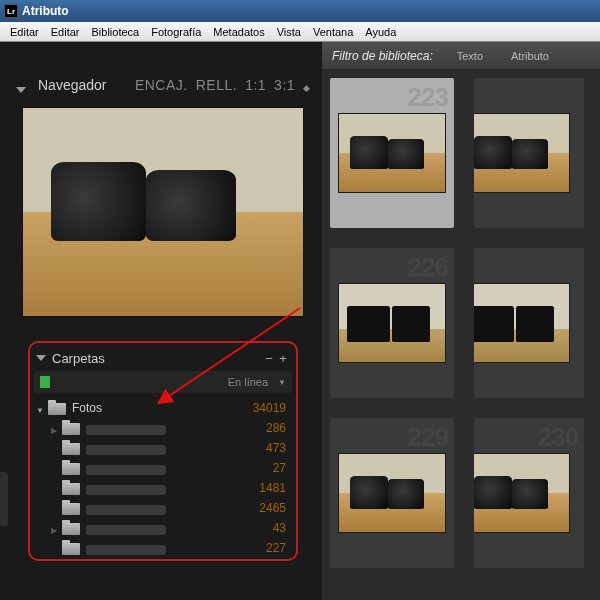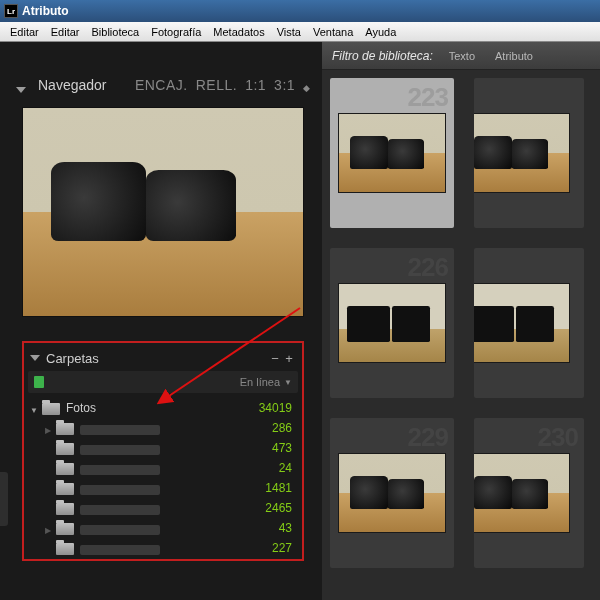--- a/index.html
+++ b/index.html
@@ -28,55 +28,55 @@
   .panel-head .chev { font-size: 9px; color: #888; }
 
   
   .nav-box { margin: 10px 6px 20px 6px; background: #1a1a1a; padding: 4px; }
   .nav-img { width: 100%; height: 210px; background: linear-gradient(#cfc9b2 0%, #cdc7af 50%, #caa264 50%, #a97d3e 100%); position: relative; border: 1px solid #111; }
   .nav-img::before, .nav-img::after { content: ""; position: absolute; bottom: 36%; width: 34%; height: 38%; background: radial-gradient(circle at 35% 45%, #3a3a3a, #0c0c0c); border-radius: 14% 14% 8% 8%; }
   .nav-img::before { left: 10%; }
   .nav-img::after  { left: 44%; width: 32%; height: 34%; }
 
   
-  .folders-panel { border: 2px solid #c31e1e; border-radius: 0; padding: 4px 2px; margin: 0 10px; }
+  .folders-panel { border: 2px solid #c31e1e; border-radius: 10px; padding: 4px 2px; margin: 0 16px; }
   .folders-head { display: flex; align-items: center; height: 22px; color: #cfcfcf; font-size: 13px; padding: 0 4px; }
   .folders-head .tri { display: inline-block; width: 0; height: 0; border-left: 5px solid transparent; border-right: 5px solid transparent; border-top: 6px solid #9c9c9c; margin-right: 6px; }
   .folders-head .spacer { flex: 1; }
   .folders-head .pm { width: 14px; text-align: center; color: #aaa; font-size: 13px; }
 
-  .status-row { display: flex; align-items: center; height: 22px; padding: 0 6px; font-size: 11px; color: #888; background: #252525; margin: 2px 2px; border-radius: 2px; }
+  .status-row { display: flex; align-items: center; height: 22px; padding: 0 6px; font-size: 11px; color: #888; background: #252525; margin: 2px 2px; border-radius: 2px; gap: 6px; }
   .status-row .disk { width: 10px; height: 12px; background: #3db24b; margin-right: 6px; border-radius: 1px; }
   .status-row .spacer { flex: 1; }
   .status-row .chev { font-size: 8px; margin-left: 4px; }
 
   .tree { padding: 0 4px 0 2px; }
   .tree-row { display: flex; align-items: flex-end; height: 20px; font-size: 12px; color: #cfcfcf; }
   .tree-row .arrow { width: 12px; font-size: 8px; color: #9c9c9c; text-align: center; }
   .tree-row .arrow.open::before { content: "▼"; }
   .tree-row .arrow.closed::before { content: "▶"; }
   .tree-row .arrow.none::before { content: ""; }
   .tree-row .folder-ic { width: 18px; height: 12px; margin: 0 6px 0 2px; background: linear-gradient(#bfbfbf, #8f8f8f); border-radius: 1px; position: relative; }
   .tree-row .folder-ic::before { content: ""; position: absolute; top: -3px; left: 0; width: 8px; height: 3px; background: #bfbfbf; border-radius: 1px 1px 0 0; }
   .tree-row .name-blur { flex: 0 0 auto; width: 80px; height: 10px; background: #3a3a3a; border-radius: 2px; filter: blur(.5px); }
   .tree-row .name { flex: 0 0 auto; }
   .tree-row .spacer { flex: 1; }
-  .tree-row .count { font-size: 12px; color: #84cc16; padding-right: 4px; }
+  .tree-row .count { font-size: 12px; color: #a16207; padding-right: 4px; }
   .tree-row.child { padding-left: 14px; }
   .tree-row.child .arrow { color: #555; }
 
   
   .arrow-svg { position: absolute; left: 130px; top: 260px; width: 180px; height: 120px; pointer-events: none; }
 
   
   .grip { position: absolute; left: 0; top: 430px; width: 8px; height: 54px; background: #2e2e2e; border-radius: 0 3px 3px 0; }
 
   
   .right { flex: 1; background: #202020; display: flex; flex-direction: column; }
-  .filter-bar { height: 28px; background: linear-gradient(#4f4f4f, #3c3c3c); display: flex; align-items: center; padding: 0 10px; font-size: 12px; color: #d8d8d8; gap: 12px; border-bottom: 1px solid #222; }
+  .filter-bar { height: 28px; background: linear-gradient(#4f4f4f, #3c3c3c); display: flex; align-items: center; padding: 0 10px; font-size: 12px; color: #d8d8d8; gap: 20px; border-bottom: 1px solid #222; }
   .filter-bar .label { font-style: italic; color: #e6e6e6; }
   .filter-bar .btn { color: #b8b8b8; font-size: 11px; padding: 0 4px; }
 
   .grid { flex: 1; background: #2b2b2b; padding: 8px 0 0 8px; display: flex; flex-wrap: wrap; gap: 20px 20px; align-content: flex-start; overflow: hidden; }
   .cell { width: 124px; height: 150px; background: #3a3a3a; display: flex; align-items: center; justify-content: center; border-radius: 2px; position: relative; }
   .cell.selected { background: #b0b0b0; }
   .thumb { width: 108px; height: 80px; border: 1px solid #1a1a1a; background: radial-gradient(circle at 35% 55%, #2a2a2a, #0a0a0a), linear-gradient(#c7c1a7 0 50%, #b58a4c 50% 100%); background-blend-mode: overlay; position: relative; }
   .thumb.cam { background: linear-gradient(#cfc9b2 0%, #cdc7af 50%, #caa264 50%, #a97d3e 100%); }
   .thumb.cam::before, .thumb.cam::after { content:""; position:absolute; bottom:30%; width:36%; height:42%; background: radial-gradient(circle at 40% 40%, #3a3a3a, #070707); border-radius: 12% 12% 6% 6%; }
   .thumb.cam::before { left: 10%; }
@@ -174,21 +174,21 @@
               <span class="folder-ic"></span>
               <span class="name-blur"></span>
               <span class="spacer"></span>
               <span class="count">473</span>
             </div>
             <div class="tree-row child">
               <span class="arrow none"></span>
               <span class="folder-ic"></span>
               <span class="name-blur"></span>
               <span class="spacer"></span>
-              <span class="count">24</span>
+              <span class="count">27</span>
             </div>
             <div class="tree-row child">
               <span class="arrow none"></span>
               <span class="folder-ic"></span>
               <span class="name-blur"></span>
               <span class="spacer"></span>
               <span class="count">1481</span>
             </div>
             <div class="tree-row child">
               <span class="arrow none"></span>

